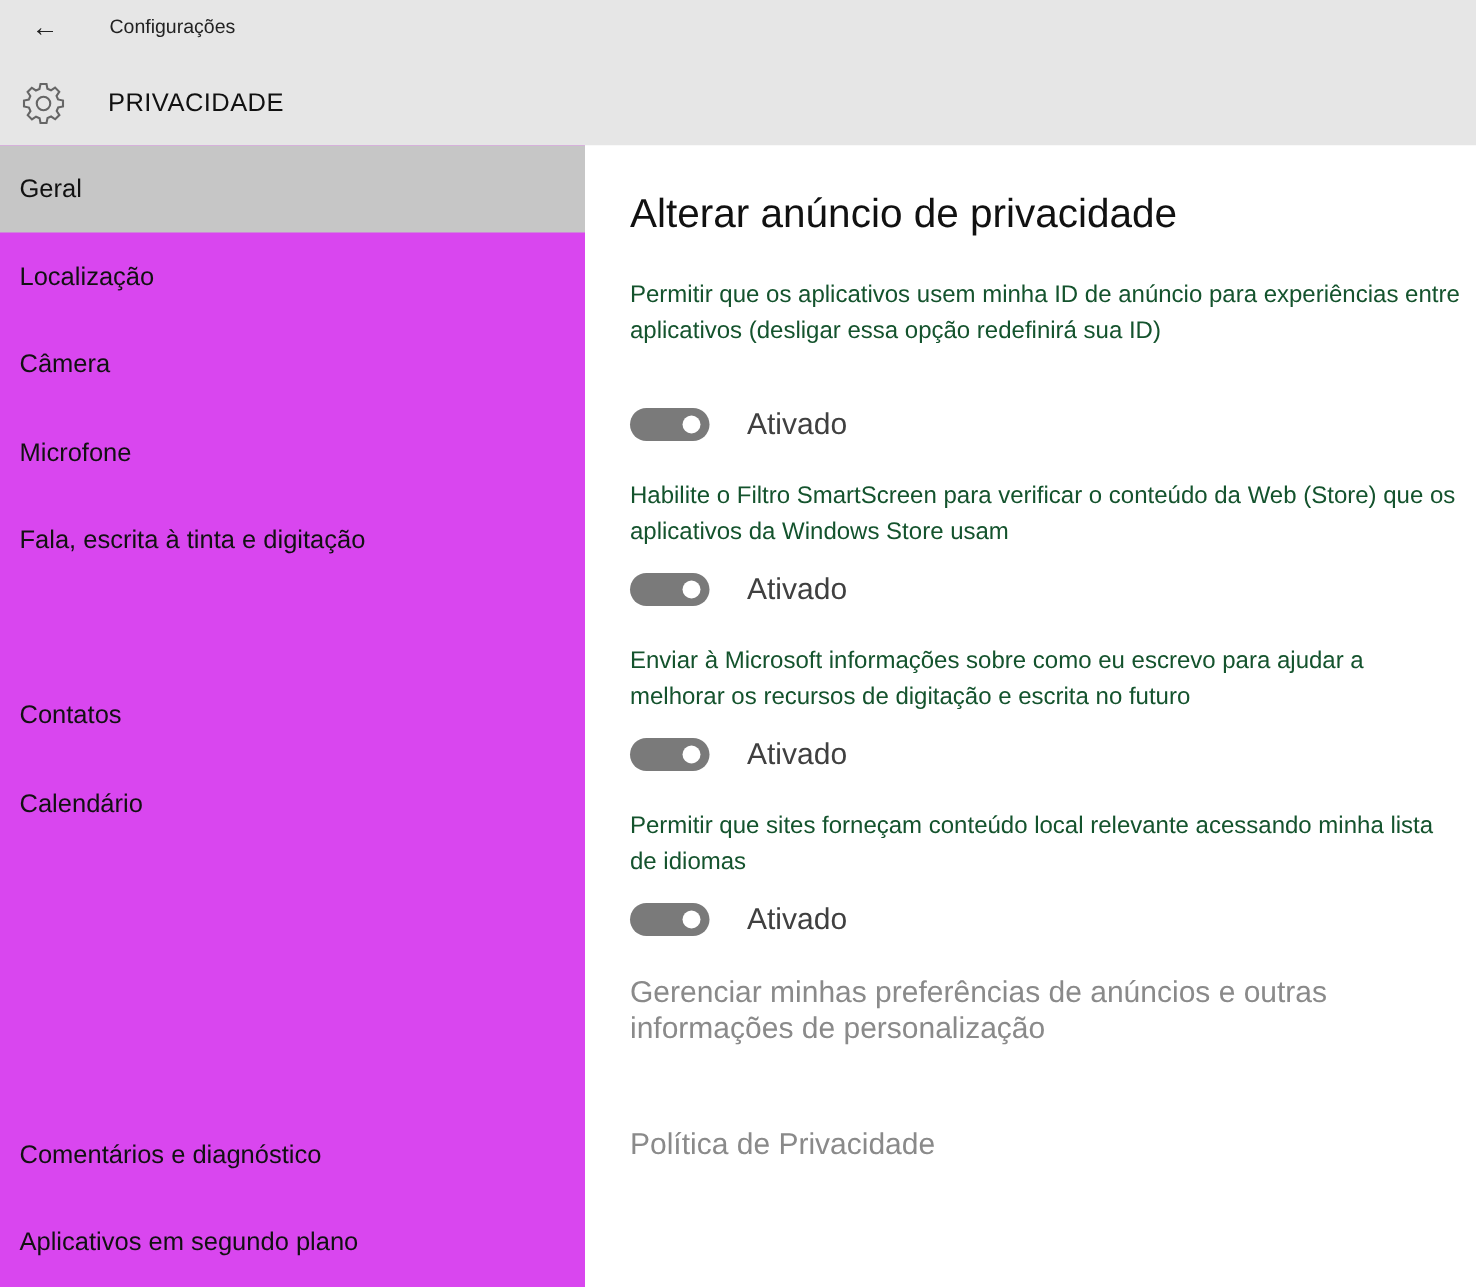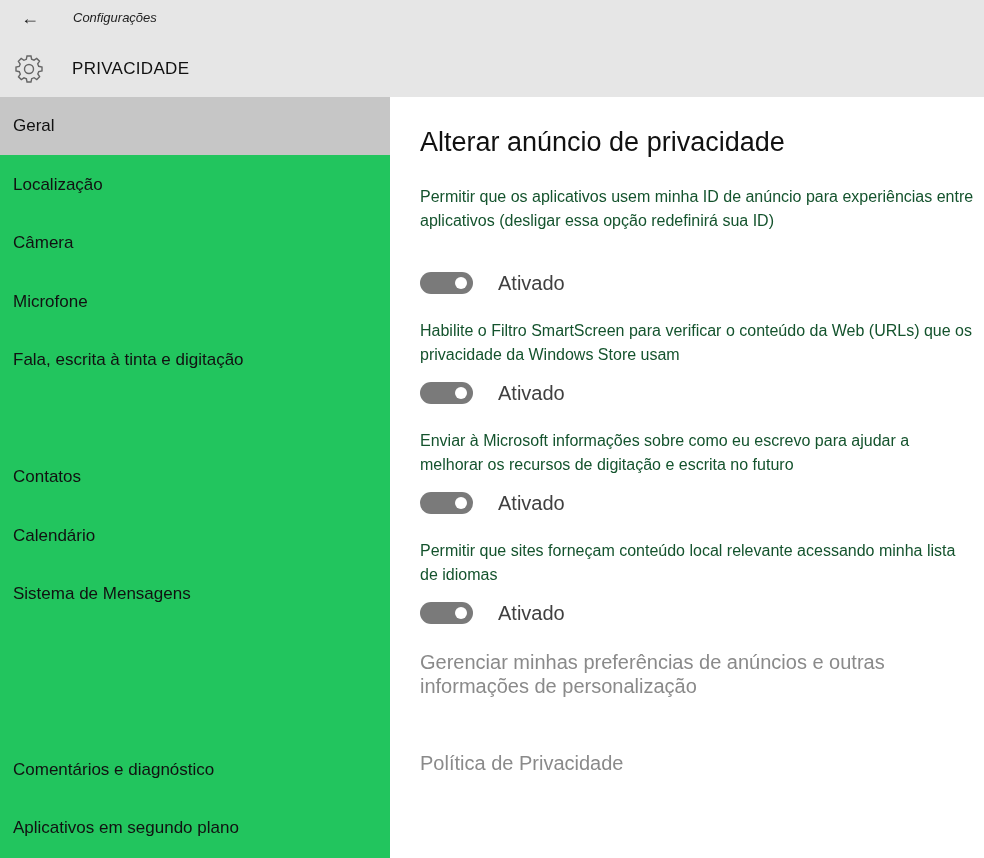--- a/index.html
+++ b/index.html
@@ -1,22 +1,22 @@
 <!DOCTYPE html>
 <html><head>
 <meta charset="utf-8">
 <style>
   html,body{margin:0;padding:0;}
   body{width:984px;height:858px;overflow:hidden;background:#fff;font-family:"Liberation Sans",sans-serif;color:#000;position:relative;}
   .header{position:absolute;left:0;top:0;width:984px;height:97px;background:#e6e6e6;}
   .back{position:absolute;left:18px;top:6px;width:24px;height:24px;font-size:18px;line-height:24px;text-align:center;color:#222;cursor:pointer;}
-  .apptitle{position:absolute;left:73px;top:10px;font-size:13px;color:#222;font-style:italic;}
+  .apptitle{position:absolute;left:73px;top:10px;font-size:13px;color:#222;}
   .gear{position:absolute;left:13px;top:53px;width:32px;height:32px;}
   .section{position:absolute;left:72px;top:59px;font-size:17px;font-weight:normal;letter-spacing:0.3px;color:#111;}
-  .sidebar{position:absolute;left:0;top:97px;width:390px;height:761px;background:#22c55e;}
+  .sidebar{position:absolute;left:0;top:97px;width:390px;height:761px;background:#d946ef;}
   .nav{position:absolute;left:0;width:390px;height:58px;box-sizing:border-box;padding-left:13px;font-size:17px;line-height:58px;color:#111;cursor:pointer;}
   .nav.active{background:#c6c6c6;}
   .main{position:absolute;left:390px;top:97px;width:594px;height:761px;background:#fff;}
   .h1{position:absolute;left:30px;top:30px;font-size:27px;color:#111;}
   .desc{position:absolute;left:30px;width:555px;font-size:16px;line-height:24px;color:#14532d;}
   .toggle{position:absolute;left:30px;width:53px;height:22px;border-radius:11px;background:#7a7a7a;cursor:pointer;}
   .toggle .knob{position:absolute;right:6px;top:5px;width:12px;height:12px;border-radius:50%;background:#fff;}
   .tlabel{position:absolute;left:108px;font-size:20px;color:#404040;}
   .link{position:absolute;left:30px;width:555px;font-size:20px;line-height:24px;color:#8a8a8a;cursor:pointer;}
 </style>
@@ -36,35 +36,34 @@
 </div>
 
 <div class="sidebar">
   <div class="nav active" style="top:0px">Geral</div>
   <div class="nav" style="top:58.5px">Localização</div>
   <div class="nav" style="top:117px">Câmera</div>
   <div class="nav" style="top:175.5px">Microfone</div>
   <div class="nav" style="top:234px">Fala, escrita à tinta e digitação</div>
   <div class="nav" style="top:351px">Contatos</div>
   <div class="nav" style="top:409.5px">Calendário</div>
-  <div class="nav" style="top:468px">Sistema de Mensagens</div>
   <div class="nav" style="top:643.5px">Comentários e diagnóstico</div>
   <div class="nav" style="top:702px">Aplicativos em segundo plano</div>
 </div>
 
 <div class="main">
   <div class="h1">Alterar anúncio de privacidade</div>
 
   <div class="desc" style="top:88px">Permitir que os aplicativos usem minha ID de anúncio para experiências entre aplicativos (desligar essa opção redefinirá sua ID)</div>
   <div class="toggle" style="top:175px">
       <div class="knob"></div>
     </div>
   <div class="tlabel" style="top:175px">Ativado</div>
 
-  <div class="desc" style="top:222px">Habilite o Filtro SmartScreen para verificar o conteúdo da Web (URLs) que os privacidade da Windows Store usam</div>
+  <div class="desc" style="top:222px">Habilite o Filtro SmartScreen para verificar o conteúdo da Web (Store) que os aplicativos da Windows Store usam</div>
   <div class="toggle" style="top:285px">
       <div class="knob"></div>
     </div>
   <div class="tlabel" style="top:285px">Ativado</div>
 
   <div class="desc" style="top:332px">Enviar à Microsoft informações sobre como eu escrevo para ajudar a melhorar os recursos de digitação e escrita no futuro</div>
   <div class="toggle" style="top:395px">
       <div class="knob"></div>
     </div>
   <div class="tlabel" style="top:395px">Ativado</div>

